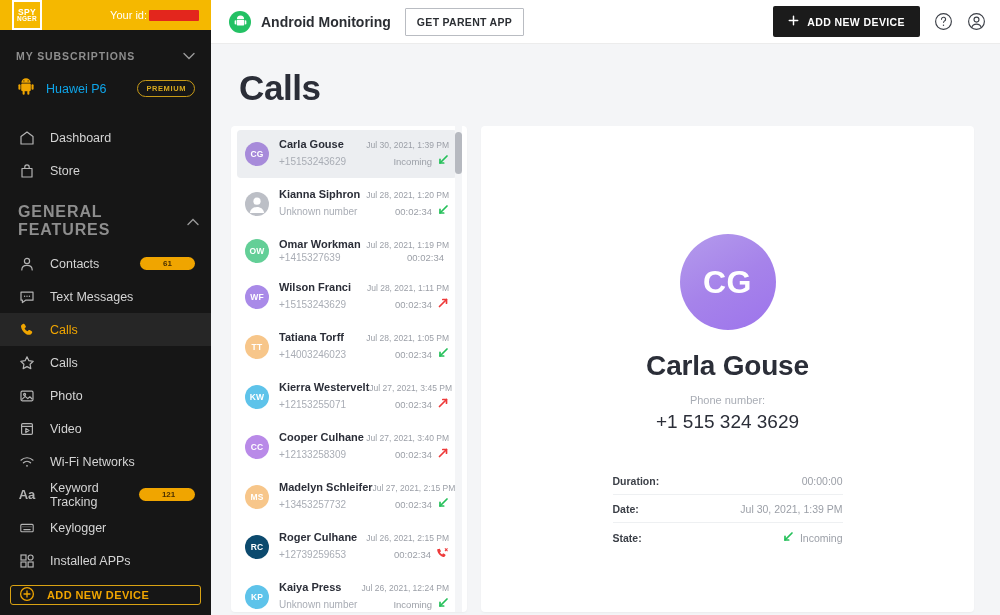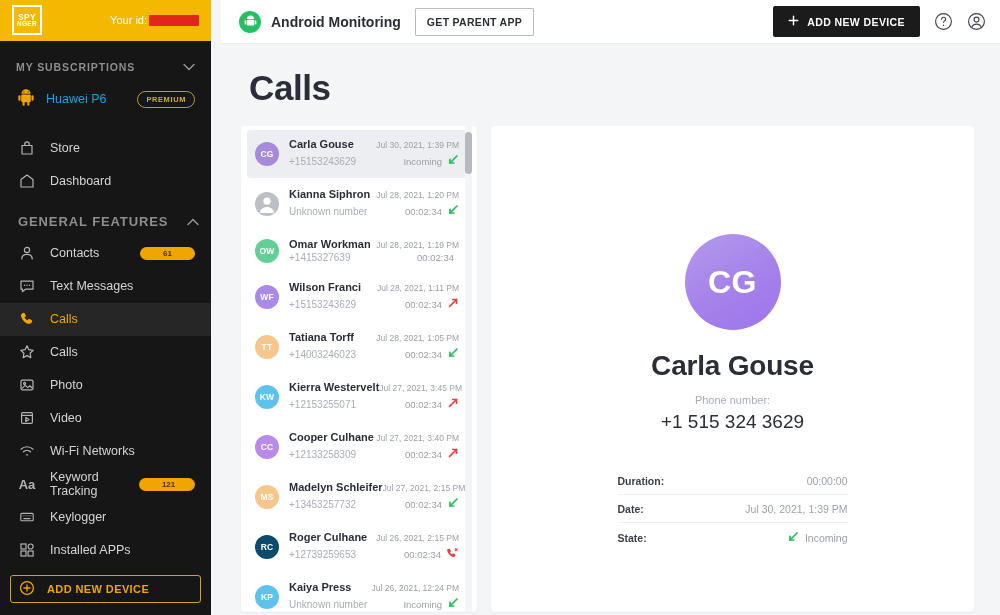--- a/index.html
+++ b/index.html
@@ -2,21 +2,21 @@
 <html><head>
 <meta charset="utf-8">
 <style>
   * { box-sizing: border-box; margin: 0; padding: 0; }
   html, body {
     width: 1000px; height: 615px;
     font-family: "Liberation Sans", sans-serif;
     background: #f4f5f7;
     overflow: hidden;
   }
-  .app { display: flex; width: 1000px; height: 615px; gap: 10px; }
+  .app { display: flex; width: 1000px; height: 615px; }
 
   
   .sidebar {
     width: 211px; height: 615px;
     background: #161616;
     display: flex; flex-direction: column;
     flex: 0 0 211px;
     position: relative;
   }
   .brandbar {
@@ -66,21 +66,21 @@
     color:#d4d4d4; font-size: 12.5px; cursor: pointer;
     position: relative;
   }
   .nav-item .ico { width:18px; height:18px; display:flex; align-items:center; justify-content:center; flex: 0 0 18px; }
   .nav-item.active { background:#262626; color:#f0a500; }
   .nav-item.active .ico svg { stroke: #f0a500; }
   .nav-item.active .ico svg.fill { fill:#f0a500; stroke:none; }
   .section-head {
     display:flex; align-items:center;
     padding: 16px 12px 8px 18px;
-    color:#8e8e8e; font-size: 13px; letter-spacing:.9px; font-weight:600;
+    color:#8e8e8e; font-size: 16px; letter-spacing:.9px; font-weight:600;
   }
   .section-head .chev { margin-left:auto; }
   .badge {
     margin-left:auto; background:#f0a500; color:#4a3000;
     font-size: 8px; font-weight:700; border-radius:10px;
     padding: 2px 23px; min-width:22px; text-align:center;
   }
   .add-device-side {
     margin: 8px 10px 12px 10px;
     border:1px solid #d9a213; border-radius:3px;
@@ -229,34 +229,34 @@
       </span>
       <span class="device-name">Huawei P6</span>
       <span class="premium">PREMIUM</span>
     </div>
 
     <nav class="nav">
 
       <div class="nav-item">
         <span class="ico">
           <svg width="16" height="16" viewBox="0 0 16 16" fill="none" stroke="#b4b4b4" stroke-width="1.2">
+            <path d="M2 6.6L8 2l6 4.6V14H2z" stroke-linejoin="round"></path>
+          </svg>
+        </span>
+        <span>Dashboard</span>
+      </div>
+
+      <div class="nav-item">
+        <span class="ico">
+          <svg width="16" height="16" viewBox="0 0 16 16" fill="none" stroke="#b4b4b4" stroke-width="1.2">
             <path d="M3 5.5h10V14H3z" stroke-linejoin="round"></path>
             <path d="M5.8 5.5V4a2.2 2.2 0 014.4 0v1.5"></path>
           </svg>
         </span>
         <span>Store</span>
-      </div>
-
-      <div class="nav-item">
-        <span class="ico">
-          <svg width="16" height="16" viewBox="0 0 16 16" fill="none" stroke="#b4b4b4" stroke-width="1.2">
-            <path d="M2 6.6L8 2l6 4.6V14H2z" stroke-linejoin="round"></path>
-          </svg>
-        </span>
-        <span>Dashboard</span>
       </div>
 
       <div class="section-head">
         <span>GENERAL FEATURES</span>
         <span class="chev">
           <svg width="12" height="8" viewBox="0 0 12 8">
               <path d="M1 6.5L6 1.5L11 6.5" stroke="#9a9a9a" stroke-width="1.4" fill="none" stroke-linecap="round"></path>
             </svg>
         </span>
       </div>

